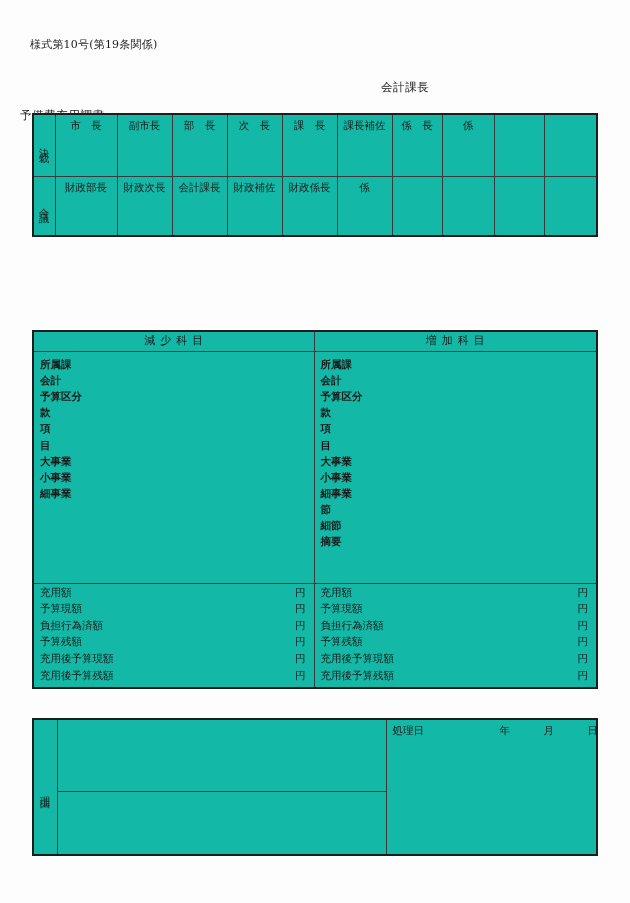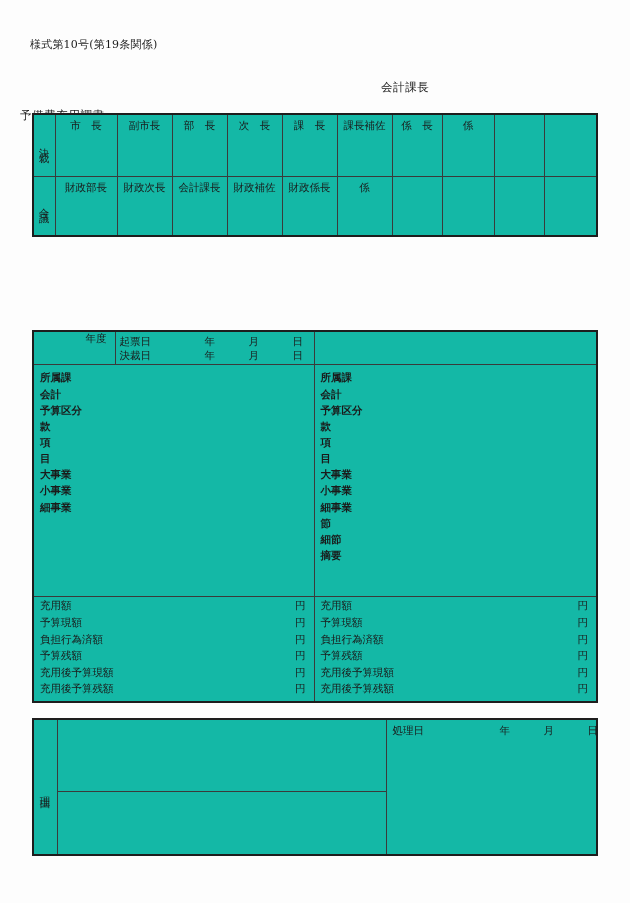--- a/index.html
+++ b/index.html
@@ -241,33 +241,25 @@
   </table>
 
   <table class="main-table">
     <colgroup>
       <col style="width:82px">
         <col style="width:199px">
         <col>
     </colgroup>
     <tbody>
 
-      <tr style="height:30px">
-        <td class="year-cell">年度</td>
-        <td class="date-cell">
-          <span class="date-line">
-            <span class="lbl">起票日</span><span class="y">年</span><span class="m">月</span><span class="d">日</span>
-          </span>
-          <span class="date-line">
-            <span class="lbl">決裁日</span><span class="y">年</span><span class="m">月</span><span class="d">日</span>
-          </span>
-        </td>
-        <td class="blank-cell"></td>
-      </tr>
-
+
+      <tr style="height:19px">
+        <td class="section-head" colspan="2">減少科目</td>
+        <td class="section-head">増加科目</td>
+      </tr>
 
       <tr style="height:232px">
         <td class="item-list" colspan="2">
           <div class="row">所属課</div>
           <div class="row">会計</div>
           <div class="row">予算区分</div>
           <div class="row">款</div>
           <div class="row">項</div>
           <div class="row">目</div>
           <div class="row">大事業</div>

